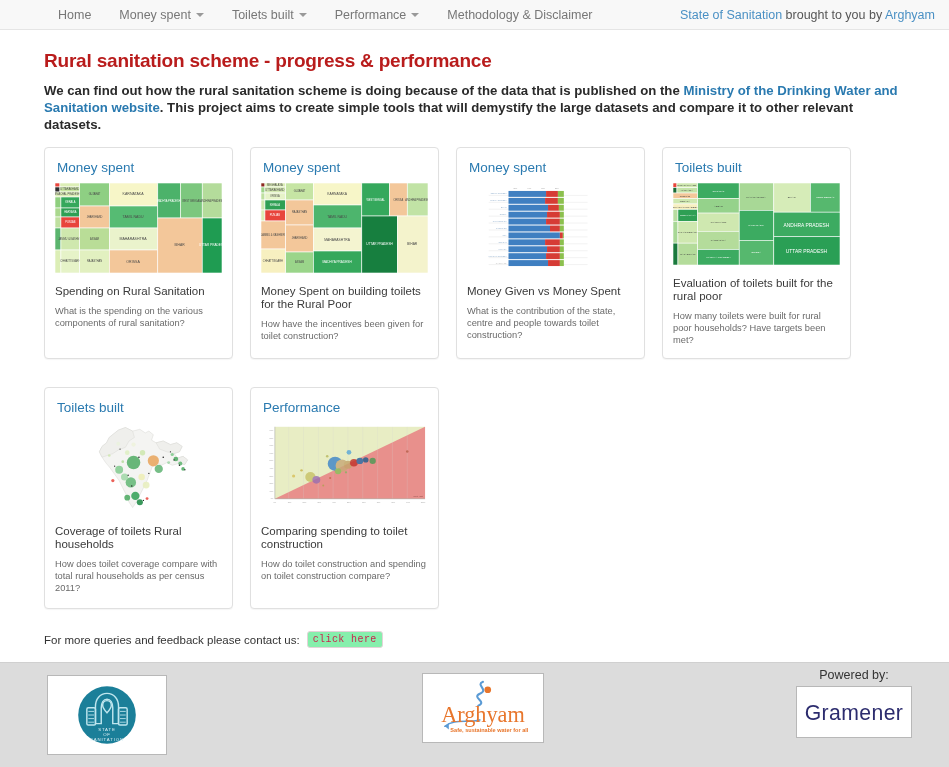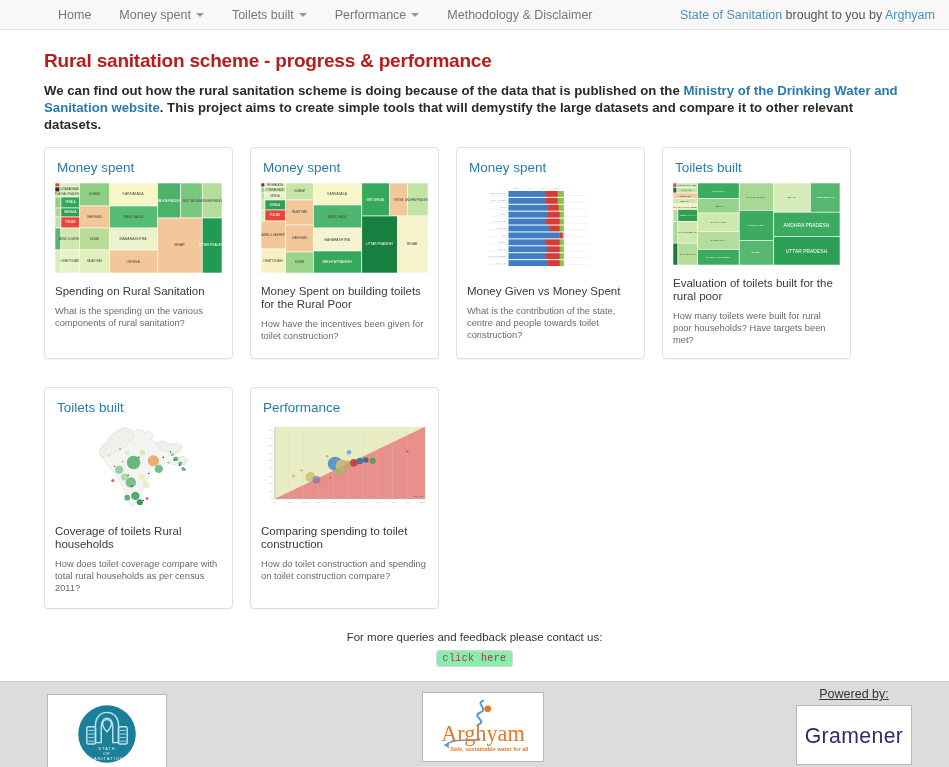--- a/index.html
+++ b/index.html
@@ -113,21 +113,20 @@
 
   
   .contact {
     margin-top: 22px;
     font-size: 11.5px;
     color: #333;
     display: flex;
     align-items: center;
     gap: 7px;
     padding-bottom: 14px;
-    flex-direction: column;
   }
   .click-here {
     font-family: "Liberation Mono", monospace;
     font-size: 10px;
     color: #c7254e;
     background: #86efac;
     border: 1px solid #e3d3d8;
     border-radius: 3px;
     padding: 2px 5px;
     cursor: pointer;
@@ -146,22 +145,22 @@
   .logo-box {
     background: #ffffff;
     border: 1px solid #b8b8b8;
     display: flex;
     align-items: center;
     justify-content: center;
   }
   .logo-sanitation { position: absolute; left: 47px; top: 12px; width: 120px; height: 80px; }
   .logo-arghyam  { position: absolute; left: 422px; top: 10px; width: 122px; height: 70px; }
   .powered-wrap { position: absolute; left: 796px; top: 5px; text-align: center; width: 116px; }
-  .powered-label { font-size: 12.5px; color: #333; margin-bottom: 4px; text-decoration: underline; }
-  .logo-gramener { width: 116px; height: 60px; }
+  .powered-label { font-size: 12.5px; color: #333; margin-bottom: 4px; }
+  .logo-gramener { width: 116px; height: 52px; }
 </style>
 </head>
 <body>
 
 <div class="navbar">
   <div class="nav-links">
     <div class="nav-item">
       <span>Home</span>
     </div>
     <div class="nav-item">

